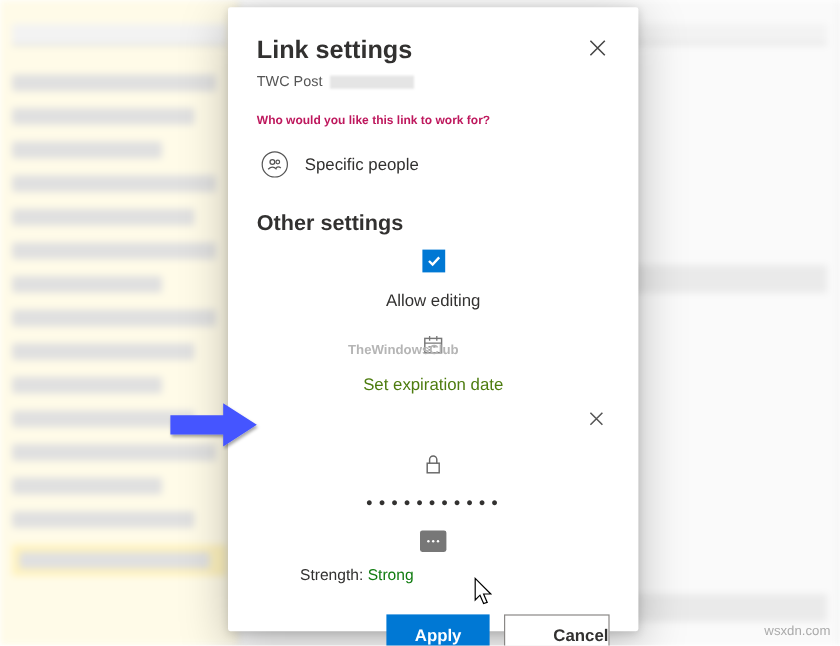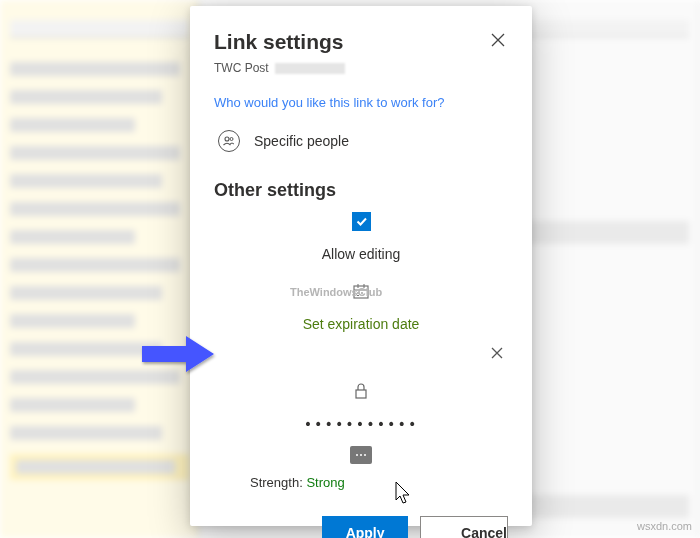--- a/index.html
+++ b/index.html
@@ -47,21 +47,21 @@
       box-shadow: 0 10px 40px rgba(0,0,0,0.25), 0 2px 8px rgba(0,0,0,0.15);
       padding: 24px 24px 18px 24px;
       display: flex;
       flex-direction: column;
     }
     .dialog-head { display: flex; justify-content: space-between; align-items: flex-start; }
     .dialog-title { font-size: 21px; font-weight: 600; color: #323130; }
     .doc-name { font-size: 12px; color: #555; margin-top: 7px; display: flex; align-items: center; gap: 6px; }
     .doc-name .smudge { display: inline-block; width: 70px; height: 11px; background: #e5e5e5; filter: blur(1px); }
     .close-btn { cursor: pointer; width: 20px; height: 20px; display: flex; align-items: center; justify-content: center; color: #444; }
-    .question { font-size: 13px; font-weight: 400; color: #3b82f6; margin-top: 20px; }
+    .question { font-size: 10px; font-weight: 700; color: #be185d; margin-top: 20px; }
     .option-list { margin-top: 12px; }
     .option {
       display: flex; align-items: center; gap: 14px;
       padding: 8px 4px; cursor: pointer; color: #323130;
       font-size: 14px;
     }
     .option .icn { width: 22px; height: 22px; display: flex; align-items: center; justify-content: center; border: 1.4px solid #555; border-radius: 50%; color: #555; flex-shrink: 0; }
     .option .check-col { margin-left: auto; color: #555; }
     .section-h { font-size: 18px; font-weight: 600; color: #323130; margin-top: 20px; }
     .setting-row {

